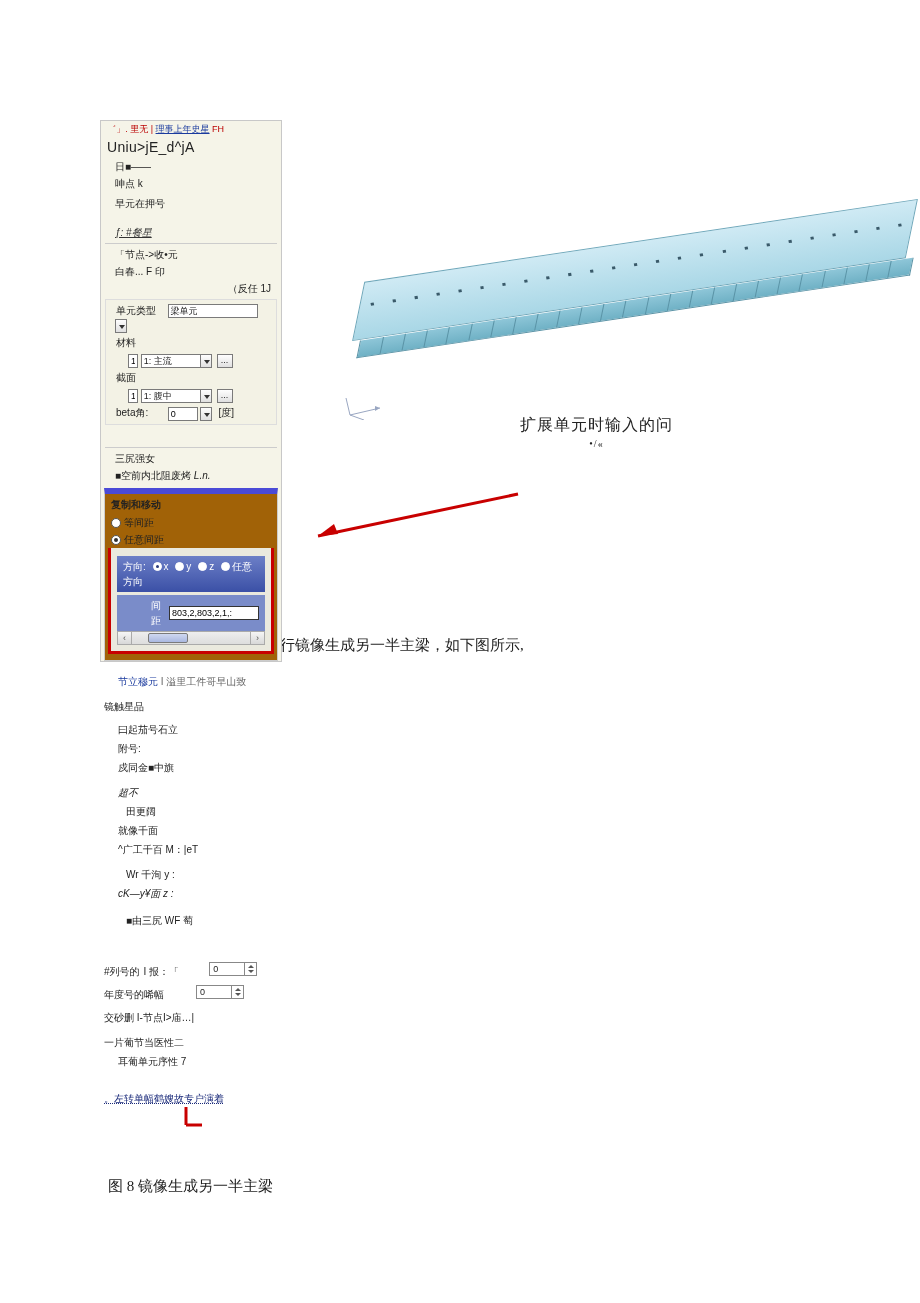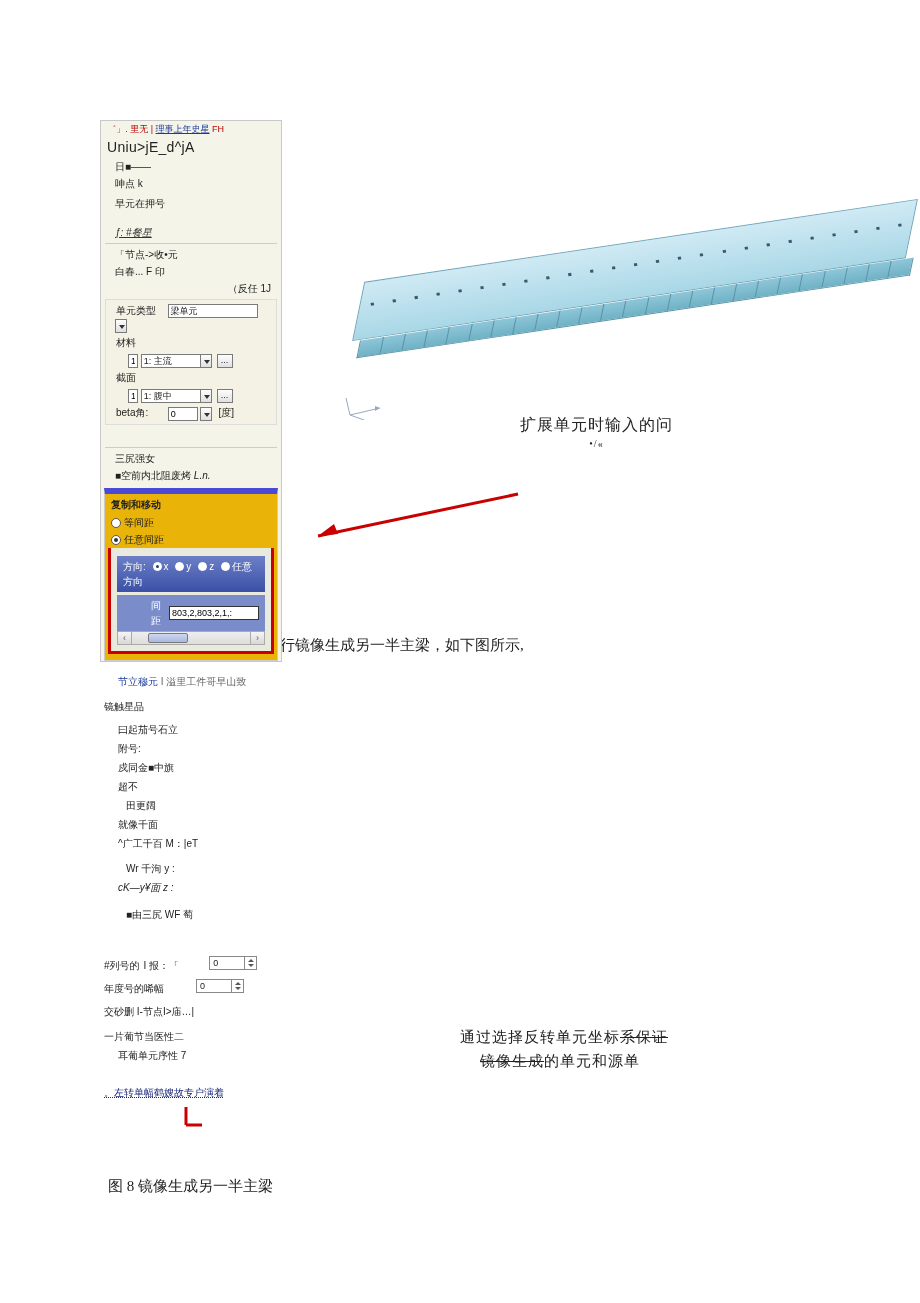--- a/index.html
+++ b/index.html
@@ -56,21 +56,21 @@
     font-size:9px; margin-left:2px;
   }
   .panel input.txt {
     border:1px solid #7a7a7a; background:#fff; height:14px; font-size:9px;
     padding:0 2px; vertical-align:middle;
   }
   .panel .radio { display:inline-block; width:10px; height:10px; border:1px solid #555; border-radius:50%; background:#fff; vertical-align:middle; margin-right:3px; position:relative;}
   .panel .radio.checked::after{content:"";position:absolute;top:2px;left:2px;width:4px;height:4px;border-radius:50%;background:#333;}
 
   .group-copy {
-    margin: 4px 3px 0 3px; background:#eab308; border:1px solid #ccc;
+    margin: 4px 3px 0 3px; background:#a16207; border:1px solid #ccc;
     border-top: 6px solid #4a4ad6; padding: 3px 6px 6px 6px; position: relative;
   }
   .group-copy .hdr { font-weight:bold; font-size:10px; margin-bottom:2px;}
   .group-copy .row { padding: 1px 0; }
 
   .redbox {
     border: 3px solid #c80000;
     border-top: none;
     margin: 0 -3px;
     padding: 8px 6px 6px 6px;
@@ -343,21 +343,21 @@
   <div class="fig8">
     <div class="tabbar" style="padding-left:18px;">
       <span>节立穆元</span><span class="gray"> I </span><span class="gray">溢里工件哥早山致</span>
     </div>
 
     <div class="body">
       <div class="row">镜触星品</div>
       <div class="row ind" style="margin-top:4px;">曰起茄号石立</div>
       <div class="row ind">附号:</div>
       <div class="row ind">戍同金■中旗</div>
-      <div class="row ind" style="">超不</div>
+      <div class="row ind" style="margin-top:6px;font-style:italic;">超不</div>
       <div class="row ind2">田更阔</div>
       <div class="row ind">就像千面</div>
       <div class="row ind">^广工千百 M：|eT</div>
       <div class="row ind2" style="margin-top:6px;">Wr 千洵 y :</div>
       <div class="row ind" style="font-style:italic;">cK—y¥面 z :</div>
       <div class="row ind2" style="margin-top:8px;">■由三尻 WF 萄</div>
 
       <div style="height:30px;"></div>
 
       <div class="hl-row">
@@ -385,26 +385,18 @@
       <div class="row" style="position:relative;">
         <span class="bottom-link">。左转单幅鹤嫂故专户演着</span>
       </div>
     </div>
 
     <svg class="red-mark" viewBox="0 0 22 20">
       <line x1="4" y1="0" x2="4" y2="18" stroke="#c80000" stroke-width="3"></line>
       <line x1="4" y1="18" x2="20" y2="18" stroke="#c80000" stroke-width="3"></line>
     </svg>
 
-    <div class="annot2">
-      <span>
-        <span>通过选择反转单元坐标</span><span class="strike">系保证</span>
-      </span><br>
-      <span class="l2">
-        <span class="strike">镜像生成</span><span>的单元和源单</span>
-      </span>
-    </div>
 
   </div>
 
   <div class="caption">图 8 镜像生成另一半主梁</div>
 
 </div>
 
 </body></html>

